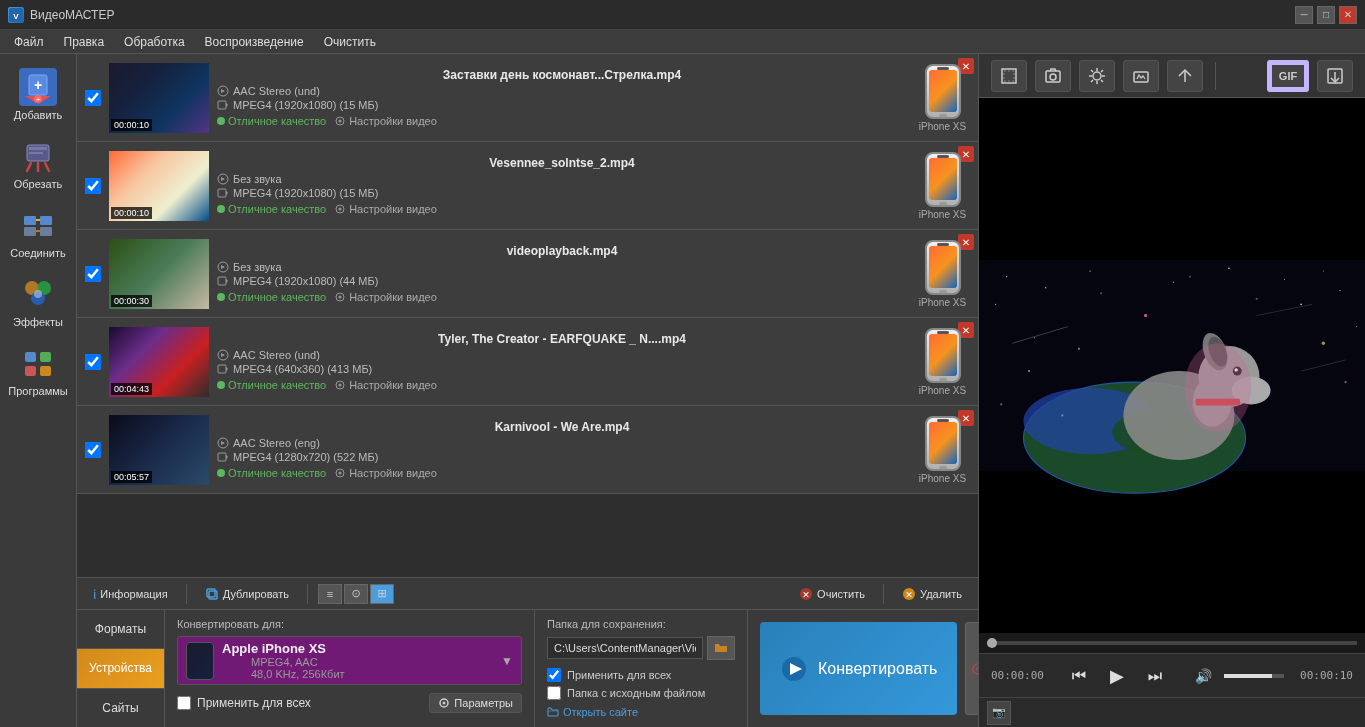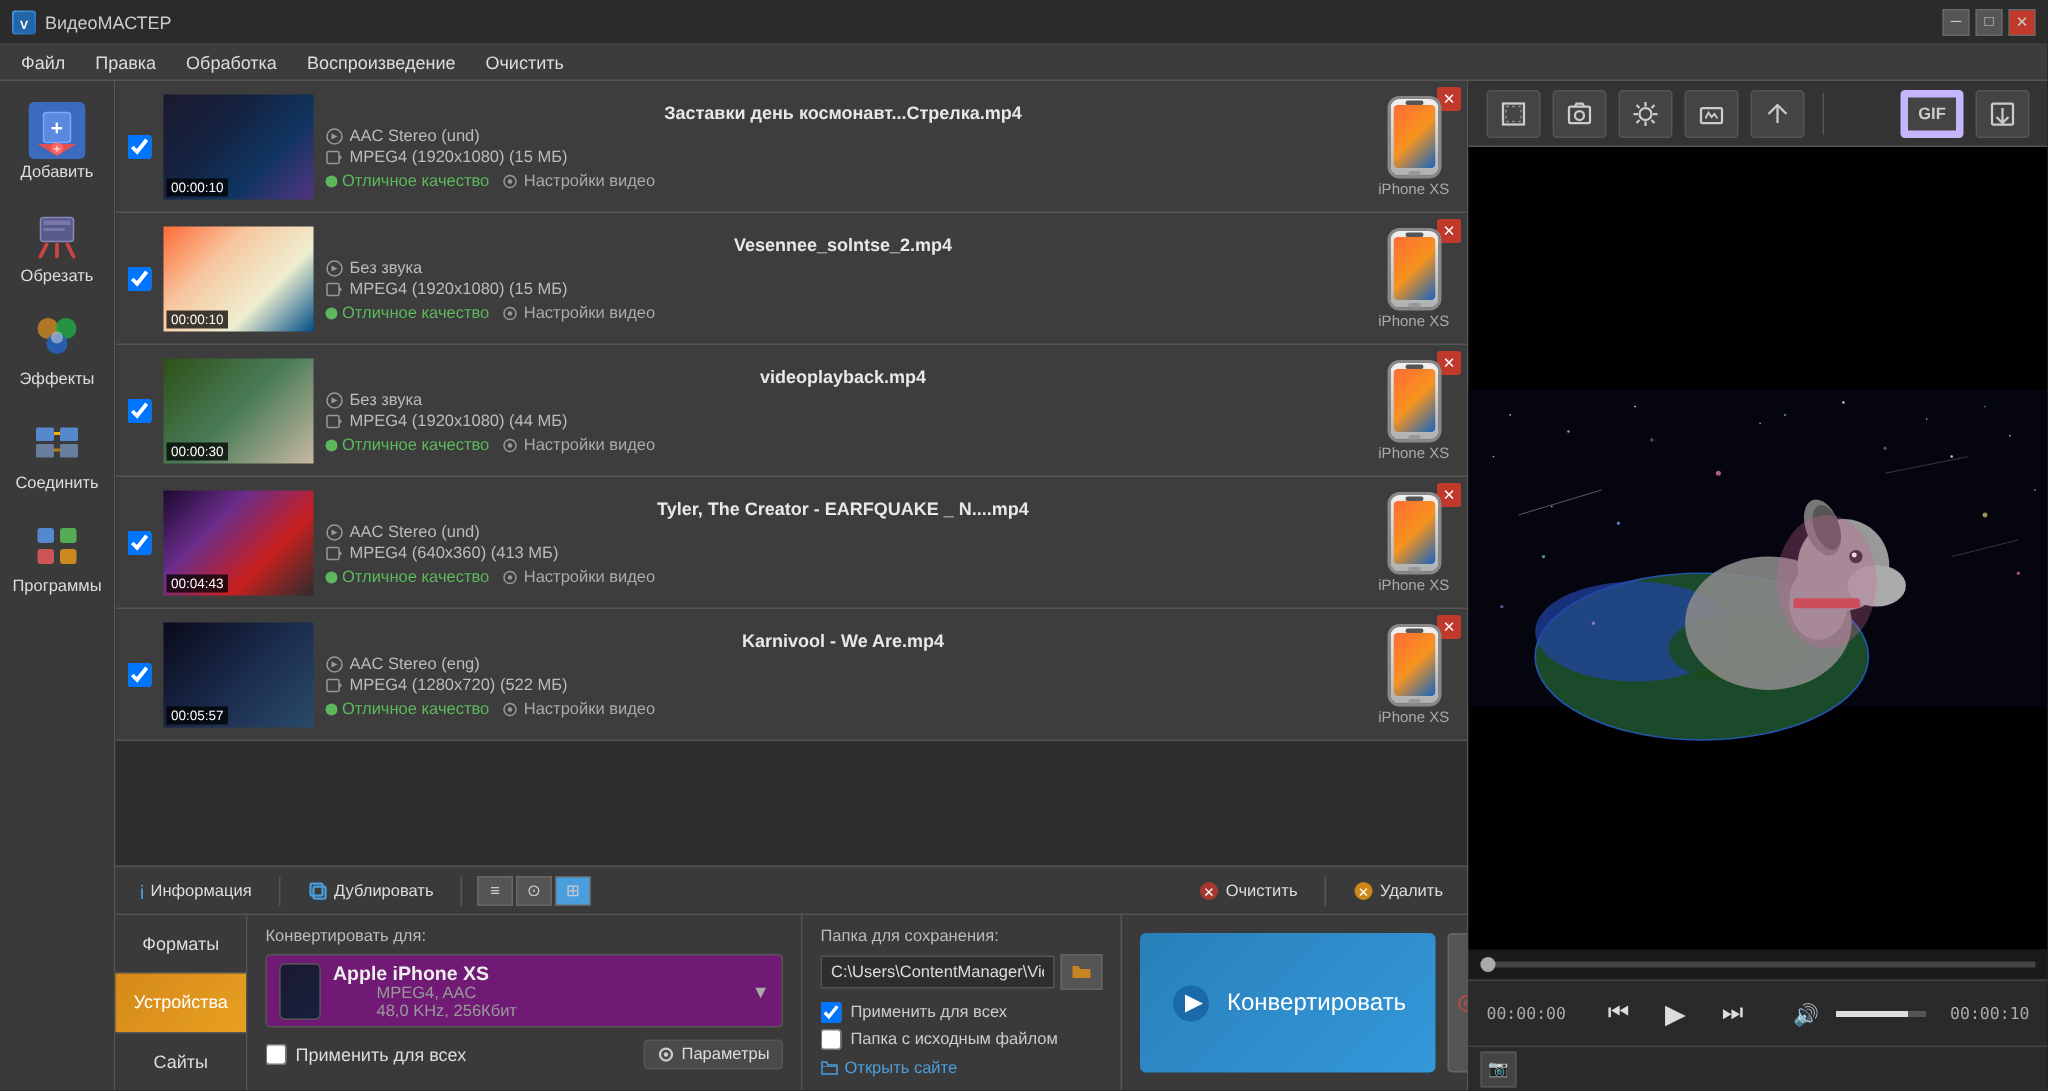--- a/index.html
+++ b/index.html
@@ -179,41 +179,41 @@
           <rect x="10" y="15" width="14" height="2" fill="#7777aa"></rect>
           <path d="M 12 26 L 8 34 M 19 26 L 19 34 M 26 26 L 30 34" stroke="#cc4444" stroke-width="2.5" stroke-linecap="round"></path>
         </svg>
       </div>
       <span class="sidebar-label">Обрезать</span>
     </div>
     <div class="sidebar-btn">
       <div class="sidebar-icon">
         <svg width="38" height="38" viewBox="0 0 38 38">
           <rect width="38" height="38" rx="4" fill="#3a3a3a"></rect>
-          <circle cx="13" cy="13" r="7" fill="#cc8820" opacity="0.8"></circle>
-          <circle cx="25" cy="13" r="7" fill="#20aa44" opacity="0.8"></circle>
-          <circle cx="19" cy="23" r="7" fill="#2266cc" opacity="0.8"></circle>
-          <circle cx="19" cy="19" r="4" fill="#dddddd" opacity="0.5"></circle>
-        </svg>
-      </div>
-      <span class="sidebar-label">Эффекты</span>
-    </div>
-    <div class="sidebar-btn">
-      <div class="sidebar-icon">
-        <svg width="38" height="38" viewBox="0 0 38 38">
-          <rect width="38" height="38" rx="4" fill="#3a3a3a"></rect>
           <rect x="5" y="10" width="12" height="9" rx="1" fill="#5588cc"></rect>
           <rect x="21" y="10" width="12" height="9" rx="1" fill="#5588cc"></rect>
           <rect x="5" y="21" width="12" height="9" rx="1" fill="#88aadd" opacity="0.6"></rect>
           <rect x="21" y="21" width="12" height="9" rx="1" fill="#88aadd" opacity="0.6"></rect>
           <path d="M 17 14 L 21 14" stroke="#ffaa00" stroke-width="2"></path>
           <path d="M 17 25 L 21 25" stroke="#ffaa00" stroke-width="2" opacity="0.6"></path>
         </svg>
       </div>
       <span class="sidebar-label">Соединить</span>
+    </div>
+    <div class="sidebar-btn">
+      <div class="sidebar-icon">
+        <svg width="38" height="38" viewBox="0 0 38 38">
+          <rect width="38" height="38" rx="4" fill="#3a3a3a"></rect>
+          <circle cx="13" cy="13" r="7" fill="#cc8820" opacity="0.8"></circle>
+          <circle cx="25" cy="13" r="7" fill="#20aa44" opacity="0.8"></circle>
+          <circle cx="19" cy="23" r="7" fill="#2266cc" opacity="0.8"></circle>
+          <circle cx="19" cy="19" r="4" fill="#dddddd" opacity="0.5"></circle>
+        </svg>
+      </div>
+      <span class="sidebar-label">Эффекты</span>
     </div>
     <div class="sidebar-btn">
       <div class="sidebar-icon">
         <svg width="38" height="38" viewBox="0 0 38 38">
           <rect width="38" height="38" rx="4" fill="#3a3a3a"></rect>
           <rect x="6" y="8" width="11" height="10" rx="2" fill="#5588cc"></rect>
           <rect x="21" y="8" width="11" height="10" rx="2" fill="#55aa55"></rect>
           <rect x="6" y="22" width="11" height="10" rx="2" fill="#cc5555"></rect>
           <rect x="21" y="22" width="11" height="10" rx="2" fill="#cc8820"></rect>
         </svg>

